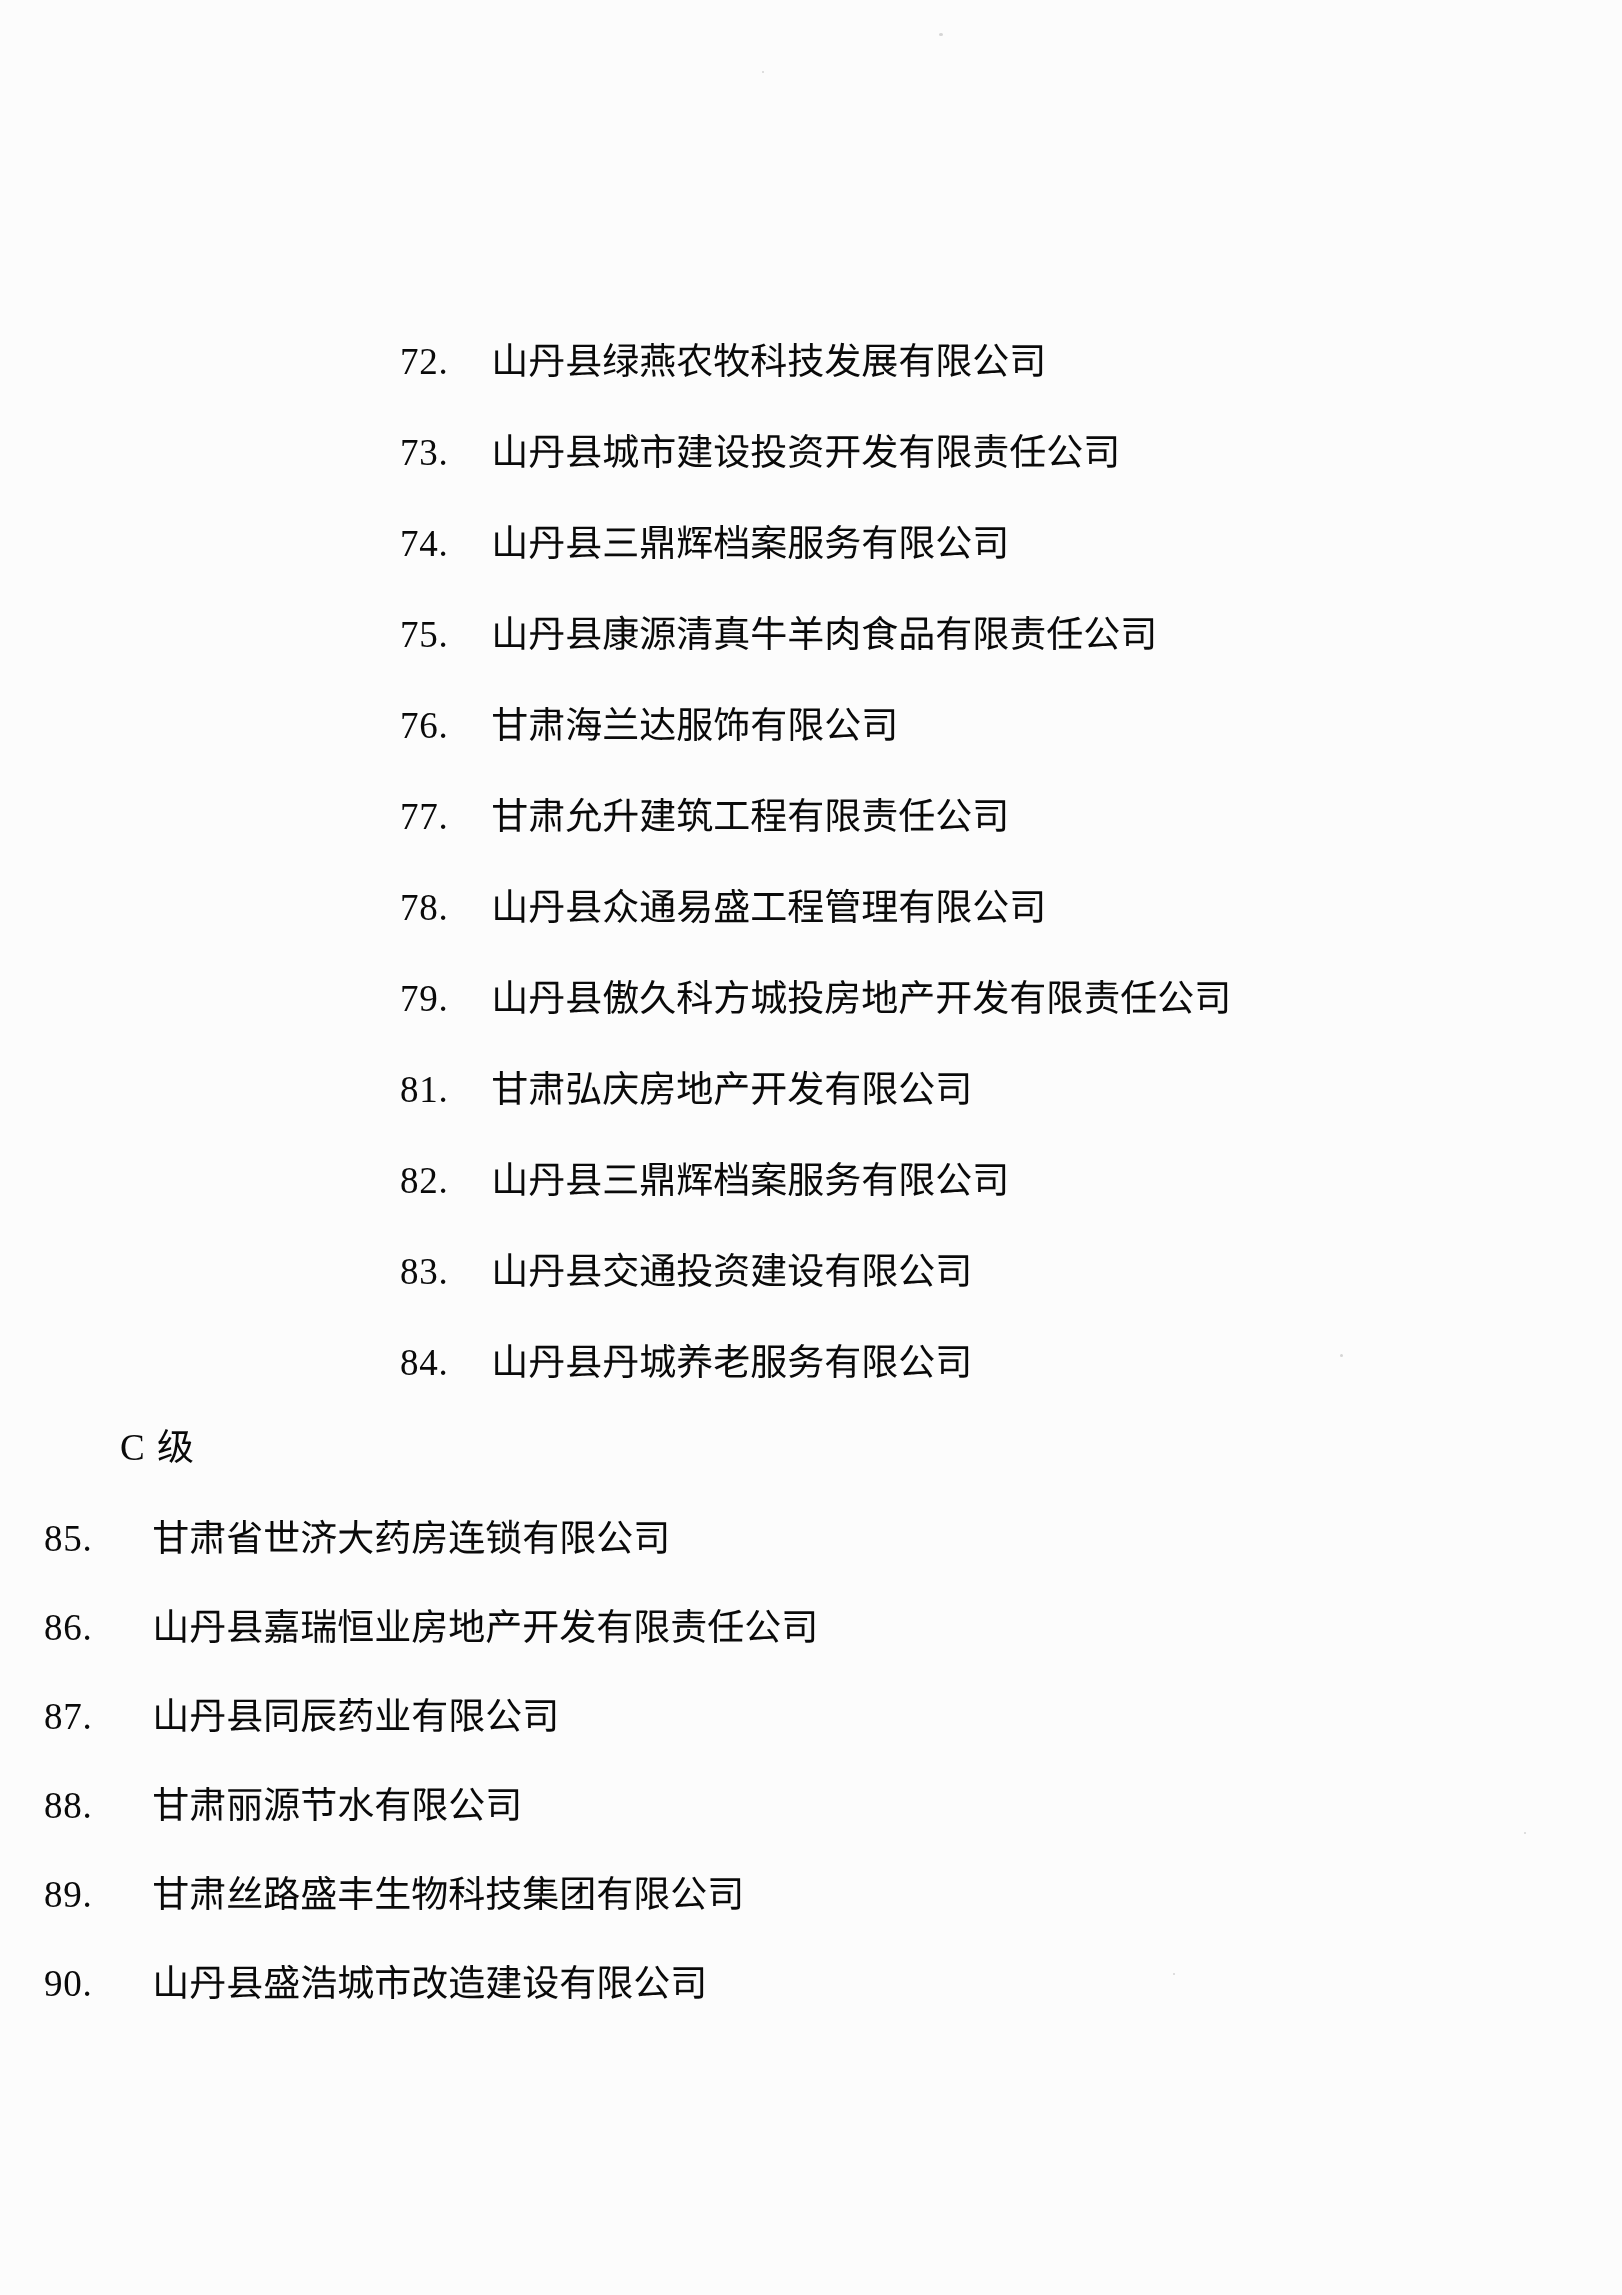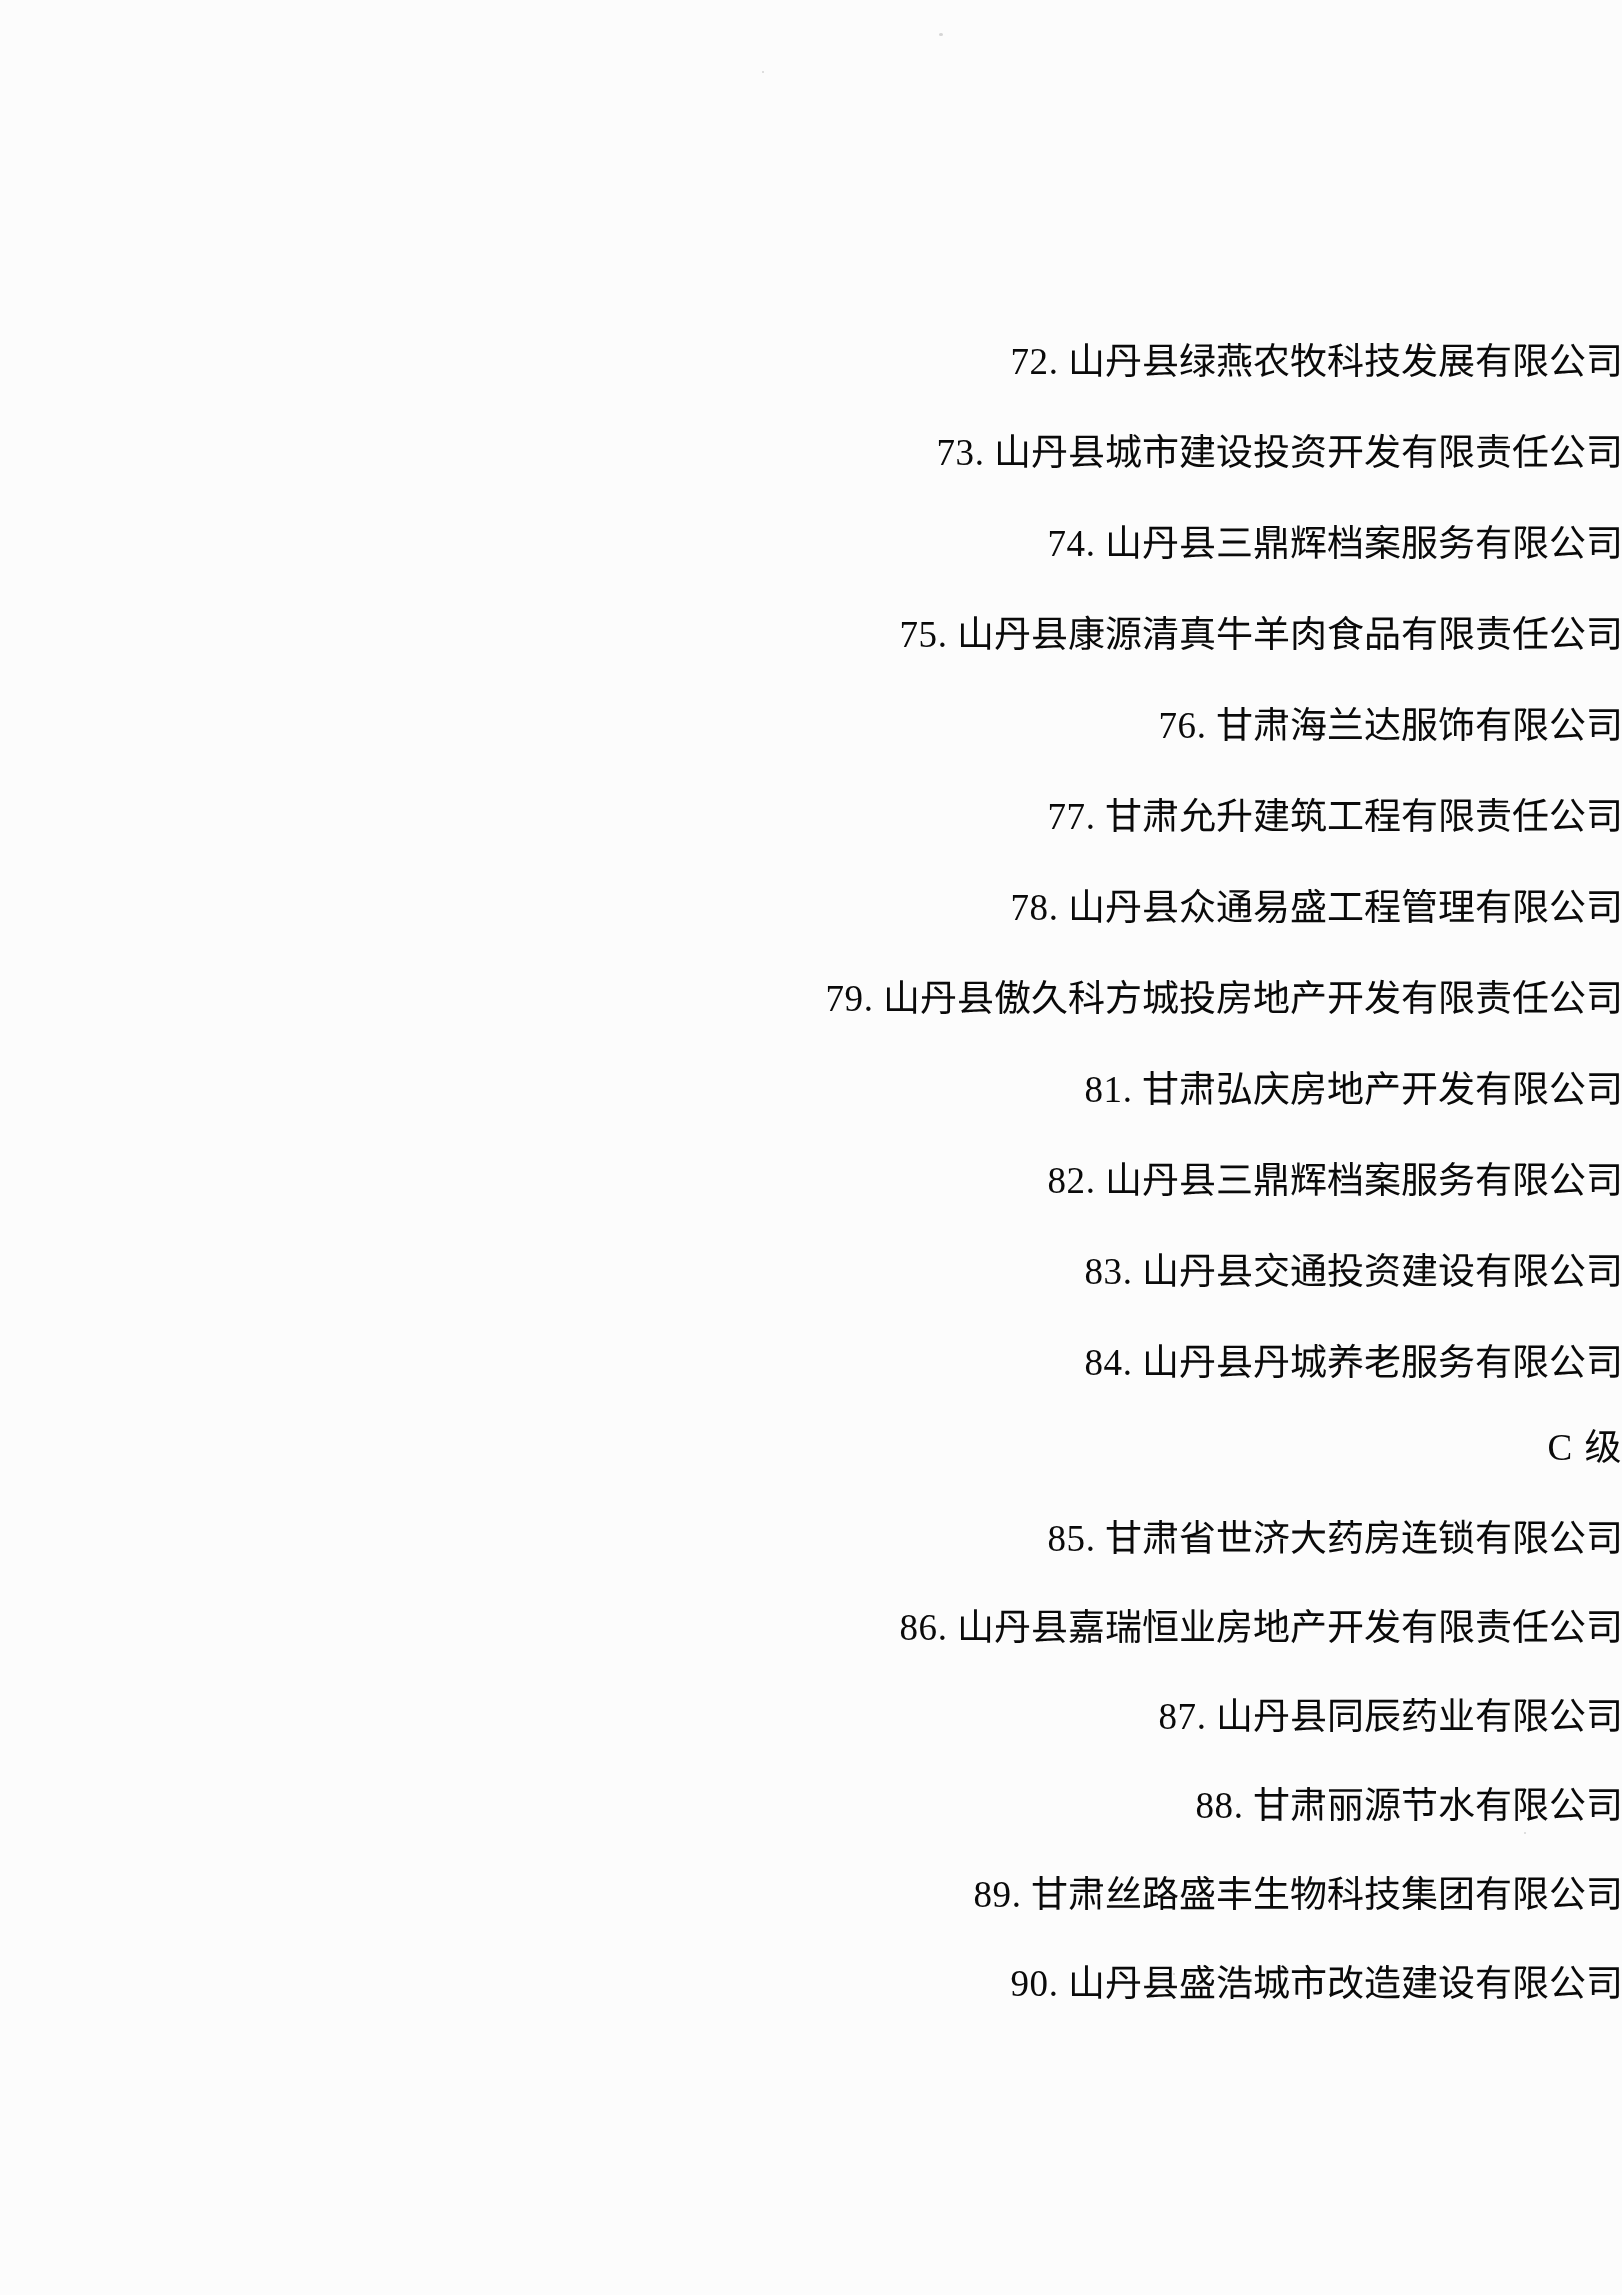--- a/index.html
+++ b/index.html
@@ -16,21 +16,20 @@
     color: #0a0a0a;
     font-family: "Liberation Serif", "DejaVu Serif", serif;
     overflow: hidden;
   }
   .content {
     position: absolute;
     top: 0;
     left: 0;
     right: 0;
     padding-top: 340px;
-    text-align: right;
   }
   .row {
     height: 91px;
     line-height: 43px;
     font-size: 37px;
     padding-left: 400px;
     white-space: nowrap;
   }
   .sec-c .row {
     height: 89px;
@@ -45,21 +44,21 @@
     width: 99px;
   }
   .name {
     letter-spacing: 0px;
   }
   .c-heading {
     height: 91px;
     line-height: 43px;
     font-size: 37px;
     margin-top: -6px;
-    padding-left: 88px;
+    padding-left: 120px;
     letter-spacing: 1.5px;
     white-space: nowrap;
   }
   
   .speck {
     position: absolute;
     background: #b5b5b5;
     border-radius: 50%;
     opacity: 0.55;
   }

